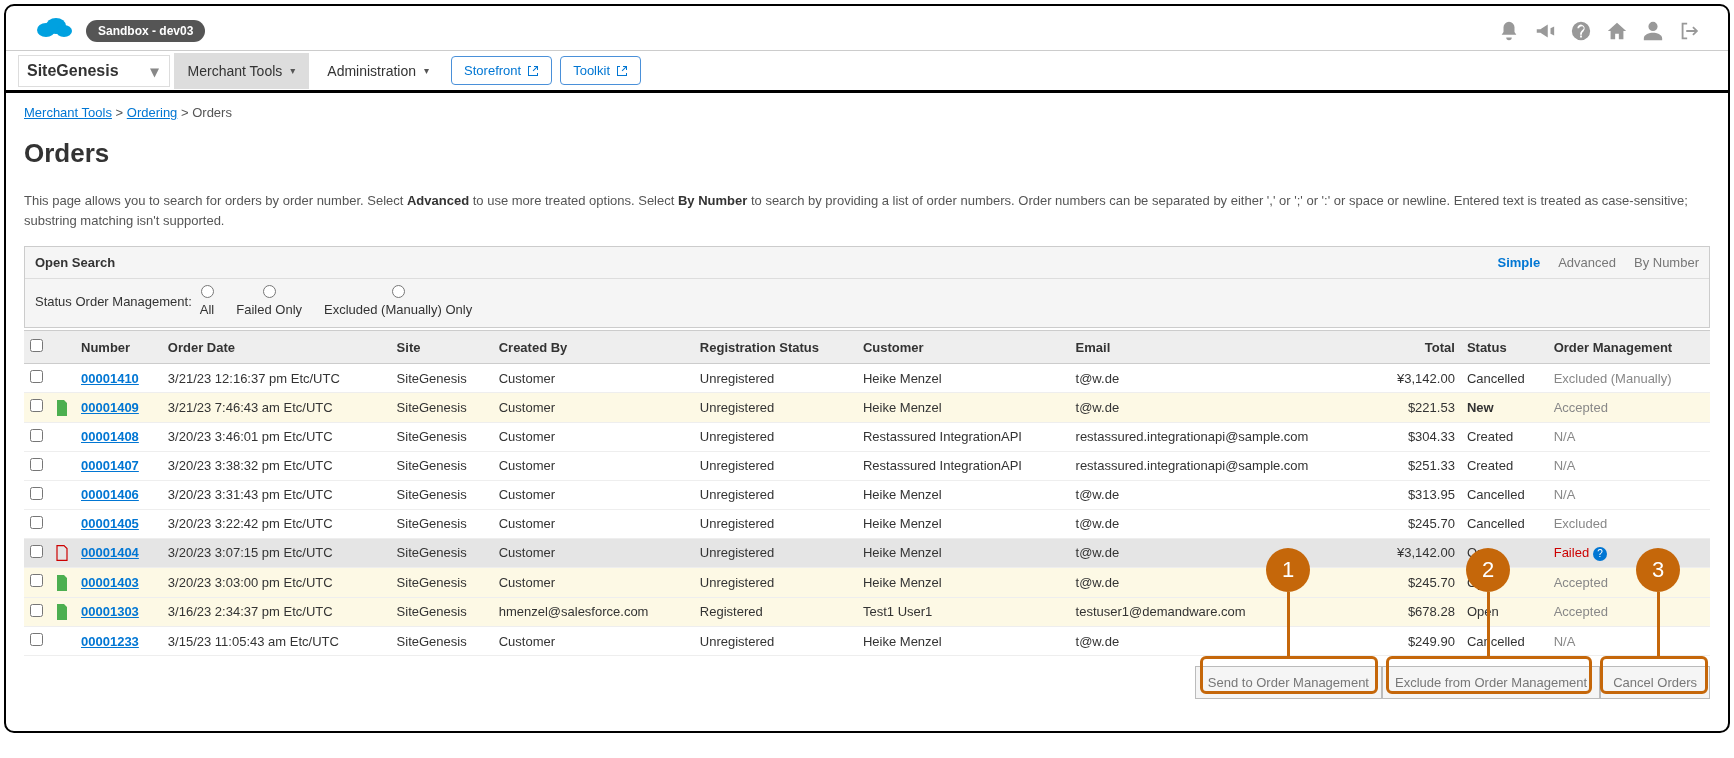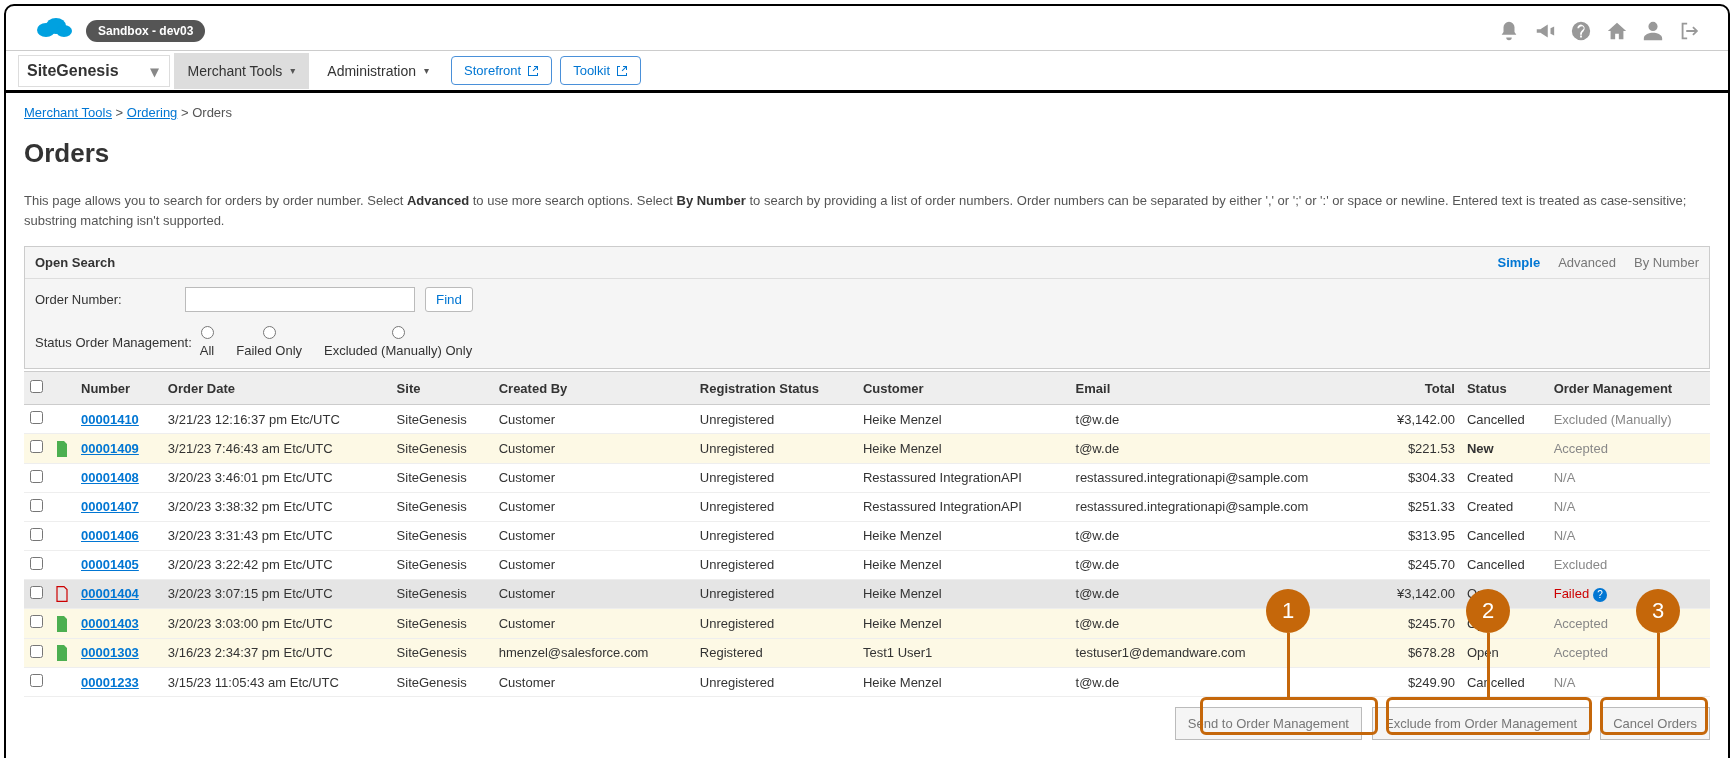--- a/index.html
+++ b/index.html
@@ -55,21 +55,21 @@
 .order-link { color: #0176d3; font-weight: bold; text-decoration: underline; }
 .row-yellow { background: #fdf9e5; }
 .row-red { background: #e5e5e5; }
 .om-muted { color: #888; }
 .om-failed { color: #cc0000; }
 .status-new { font-weight: bold; }
 .doc-icon { width: 14px; height: 16px; display: inline-block; vertical-align: middle; }
 .help-circle { display:inline-flex; width:14px; height:14px; border-radius:50%; background:#0176d3; color:#fff; font-size:10px; align-items:center; justify-content:center; margin-left:4px; }
 
 
-.actions-row { display: flex; justify-content: flex-end; gap: 10px; padding: 10px 0 6px; position: relative; }
+.actions-row { display: flex; justify-content: flex-end; padding: 10px 0 6px; position: relative; }
 .action-btn { padding: 8px 12px; border: 1px solid #bbb; background: #f5f5f5; color: #777; cursor: pointer; font-size: 13px; }
 .callout-box { position: absolute; border: 3px solid #c5670a; border-radius: 6px; pointer-events: none; }
 .callout-circle { position: absolute; width: 44px; height: 44px; border-radius: 50%; background: #c5670a; color: #fff; font-size: 22px; display: flex; align-items: center; justify-content: center; pointer-events: none; }
 .callout-line { position: absolute; width: 3px; background: #c5670a; pointer-events: none; }
 
 
 .pager-row { display: flex; align-items: center; padding: 10px 0 4px; font-size: 13px; color: #555; }
 .relwrap { position: relative; }
 .checkbox-cell { width: 24px; }
 .icon-cell { width: 22px; }
@@ -138,36 +138,31 @@
       <a href="#">Merchant Tools</a>
       <span>&gt;</span>
       <a href="#">Ordering</a>
       <span>&gt;</span>
       <span>Orders</span>
     </div>
 
     <h1 class="page-title">Orders</h1>
 
     <p class="info-text">
-      <span>This page allows you to search for orders by order number. Select </span><b>Advanced</b><span> to use more search options. Select </span><b>By Number</b><span> to search by providing a list of order numbers. Order numbers can be separated by either ',' or ';' or ':' or space or newline. Entered text is treated as case-sensitive; substring matching isn't supported.</span>
+      <span>This page allows you to search for orders by order number. Select </span><b>Advanced</b><span> to use more treated options. Select </span><b>By Number</b><span> to search by providing a list of order numbers. Order numbers can be separated by either ',' or ';' or ':' or space or newline. Entered text is treated as case-sensitive; substring matching isn't supported.</span>
     </p>
 
     <div class="search-panel">
       <div class="search-header">
         <span class="search-header-title">Open Search</span>
         <div class="search-tabs">
           <span class="search-tab active">Simple</span>
           <span class="search-tab">Advanced</span>
           <span class="search-tab">By Number</span>
         </div>
-      </div>
-      <div class="search-row">
-        <span class="search-label">Order Number:</span>
-        <input class="search-input" type="text" style="">
-        <button class="find-btn">Find</button>
       </div>
       <div class="radio-row">
         <span class="search-label">Status Order Management:</span>
         <label>
             <input type="radio" name="omstatus" style="">
             <span>All</span>
           </label>
         <label>
             <input type="radio" name="omstatus" style="">
             <span>Failed Only</span>

